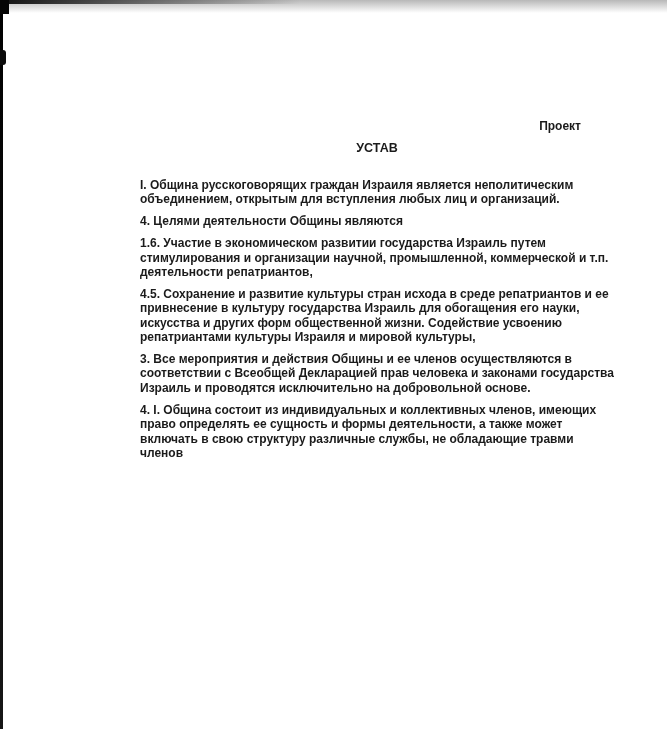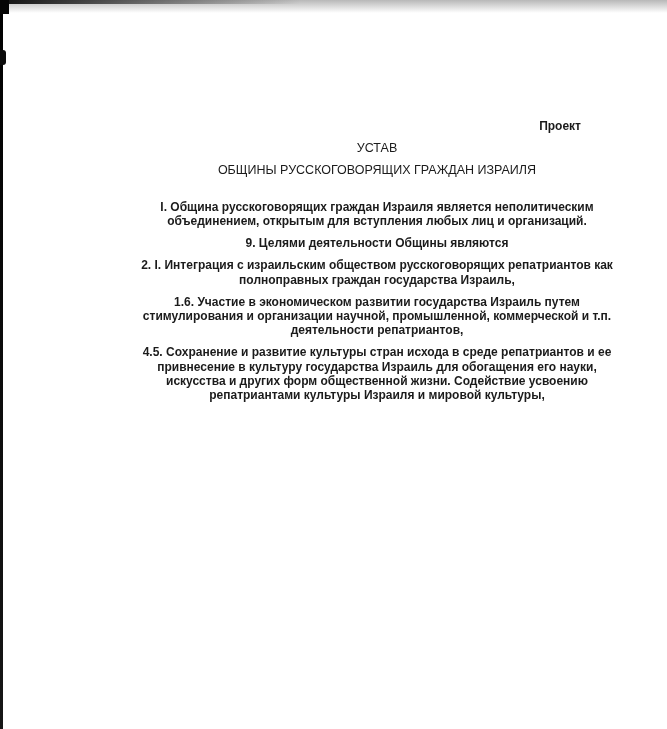--- a/index.html
+++ b/index.html
@@ -23,39 +23,39 @@
   .scan-top-dark{position:absolute;top:0;left:0;width:45%;height:4px;
     background:linear-gradient(to right, rgba(8,8,8,0.95), rgba(8,8,8,0));}
   .scan-left{position:absolute;top:0;left:0;width:3px;height:100%;
     background:linear-gradient(to bottom,#000 0%,#161616 100%);}
   .scan-corner{position:absolute;top:0;left:0;width:9px;height:14px;background:#050505;}
   .scan-blob{position:absolute;top:50px;left:0;width:6px;height:15px;background:var(--edge);
     border-radius:0 3px 3px 0;}
   
   .content{position:absolute;top:0;left:140px;width:474px;margin-top:43px;}
   .draft{margin:76px 33px 0 0;line-height:15px;font-size:12px;text-align:right;}
-  .title{margin:7px 0 0 0;line-height:15px;font-size:12.5px;text-align:center;font-weight:400;}
+  .title{margin:7px 0 0 0;line-height:15px;font-size:12.5px;text-align:center;font-weight:700;}
   .paragraph-list{margin-top:22px;}
-  .para{margin:0 0 7.5px 0;font-size:12px;line-height:14.4px;text-align:center;}
+  .para{margin:0 0 7.5px 0;font-size:12px;line-height:14.4px;}
 </style>
 </head>
 <body>
 
 <div class="page">
   <div class="scan-top-grad"></div>
   <div class="scan-top-dark"></div>
   <div class="scan-left"></div>
   <div class="scan-corner"></div>
   <div class="scan-blob"></div>
 
   <div class="content">
     <div class="draft">Проект</div>
     <div class="title">УСТАВ</div>
-    <div class="title">ОБЩИНЫ РУССКОГОВОРЯЩИХ ГРАЖДАН ИЗРАИЛЯ</div>
     <div class="paragraph-list">
         <p class="para">I. Община русскоговорящих граждан Израиля является неполитическим объединением, открытым для вступления любых лиц и организаций.</p>
-        <p class="para">9. Целями деятельности Общины являются</p>
-        <p class="para">2. I. Интеграция с израильским обществом русскоговорящих репатриантов как полноправных граждан государства Израиль,</p>
+        <p class="para">4. Целями деятельности Общины являются</p>
         <p class="para">1.6. Участие в экономическом развитии государства Израиль путем стимулирования и организации научной, промышленной, коммерческой и т.п. деятельности репатриантов,</p>
         <p class="para">4.5. Сохранение и развитие культуры стран исхода в среде репатриантов и ее привнесение в культуру государства Израиль для обогащения его науки, искусства и других форм общественной жизни. Содействие усвоению репатриантами культуры Израиля и мировой культуры,</p>
+        <p class="para">3. Все мероприятия и действия Общины и ее членов осуществляются в соответствии с Всеобщей Декларацией прав человека и законами государства Израиль и проводятся исключительно на добровольной основе.</p>
+        <p class="para">4. I. Община состоит из индивидуальных и коллективных членов, имеющих право определять ее сущность и формы деятельности, а также может включать в свою структуру различные службы, не обладающие травми членов</p>
       </div>
   </div>
 </div>
 
 </body></html>

